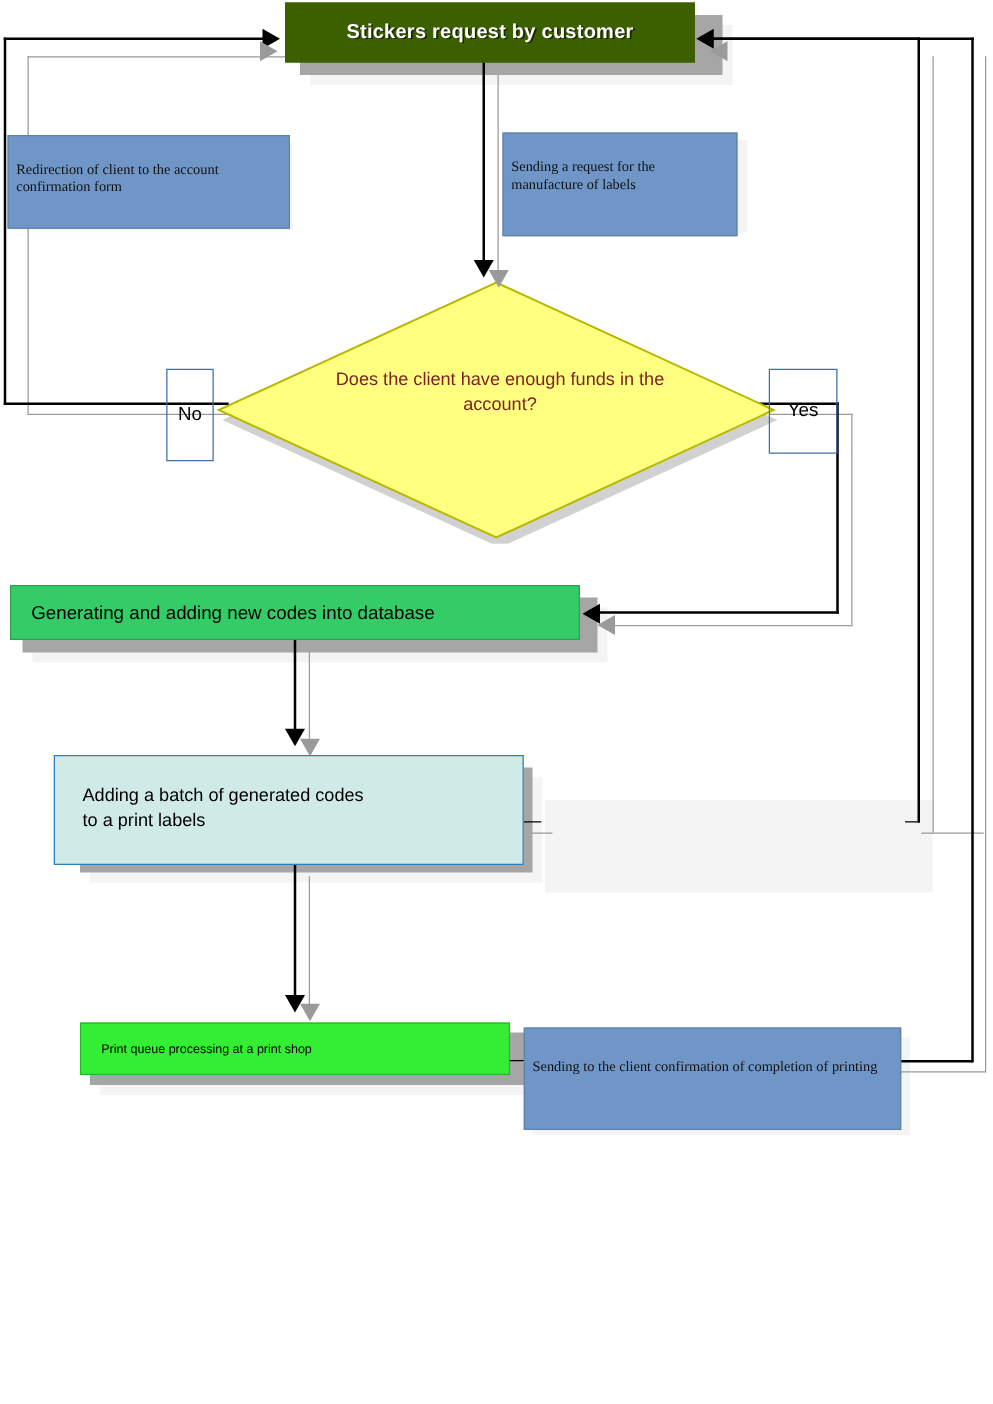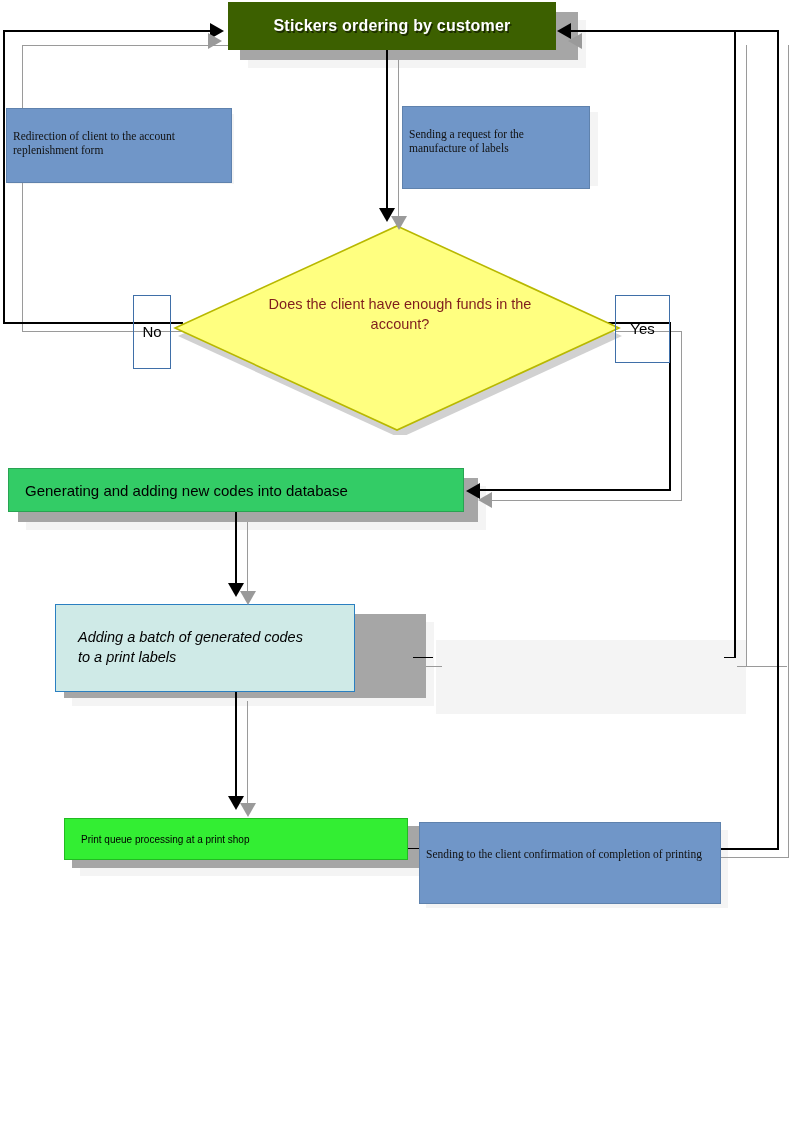--- a/index.html
+++ b/index.html
@@ -230,44 +230,44 @@
     <svg width="460" height="215" viewBox="0 0 460 215">
       <polygon points="230,14 452,116 230,218 8,116" fill="#c9c9c9" opacity="0.85"></polygon>
       <polygon points="227,6 449,108 227,210 5,108" fill="#ffff80" stroke="#b8b800" stroke-width="1.6"></polygon>
     </svg>
   </div>
   <div class="diamond-text" style="left:250px; top:295px; width:300px;">
     <span>Does the client have enough funds in the account?</span>
   </div>
 
   <div class="box box-title" style="left:228px; top:2px; width:328px; height:48px;">
-    <span>Stickers ordering by customer</span>
+    <span>Stickers request by customer</span>
   </div>
 
   <div class="box box-blue" style="left:6px; top:108px; width:226px; height:75px;">
-    <span>Redirection of client to the account replenishment form</span>
+    <span>Redirection of client to the account confirmation form</span>
   </div>
 
   <div class="box box-blue" style="left:402px; top:106px; width:188px; height:83px;">
     <span>Sending a request for the manufacture of labels</span>
   </div>
 
   <div class="label-box" style="left:133px; top:295px; width:38px; height:74px;">
     <span>No</span>
   </div>
 
   <div class="label-box" style="left:615px; top:295px; width:55px; height:68px;">
     <span>Yes</span>
   </div>
 
   <div class="box box-green" style="left:8px; top:468px; width:456px; height:44px;">
     <span>Generating and adding new codes into database</span>
   </div>
 
-  <div class="box box-cyan" style="left:55px; top:604px; width:300px; height:88px;font-style:italic;">
+  <div class="box box-cyan" style="left:43px; top:604px; width:376px; height:88px;">
     <span>
       <span>Adding a batch of generated codes</span><br>
       <span>to a print labels</span>
     </span>
   </div>
 
 
   <div class="box box-green-bright" style="left:64px; top:818px; width:344px; height:42px;">
     <span>Print queue processing at a print shop</span>
   </div>

